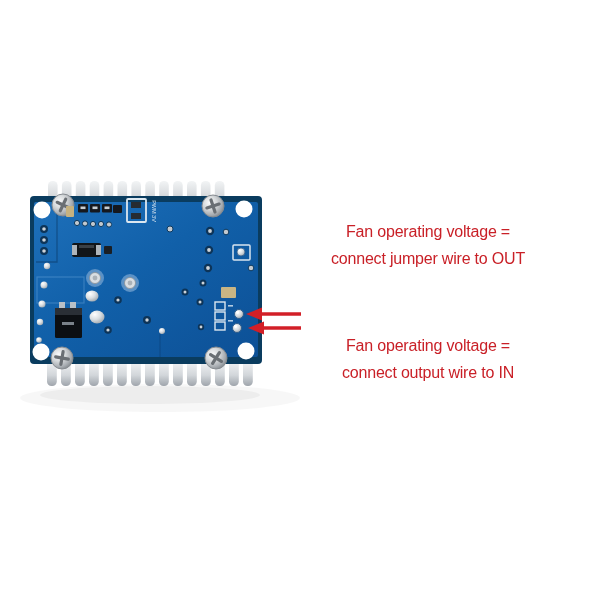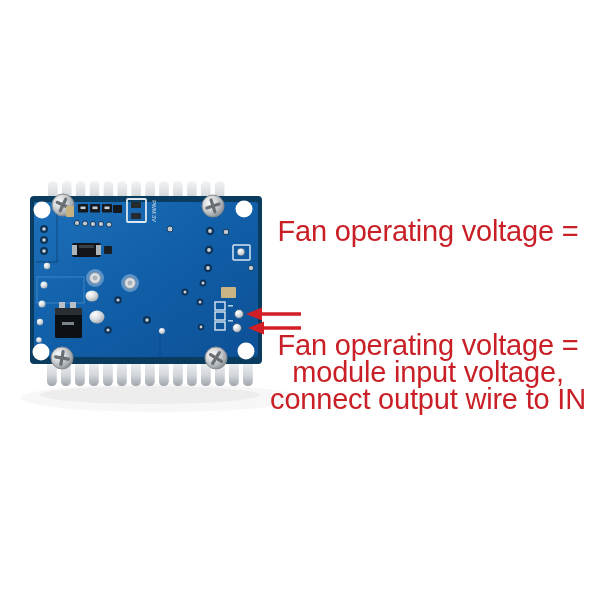--- a/index.html
+++ b/index.html
@@ -3,21 +3,21 @@
 <meta charset="utf-8">
 <style>
   html,body{margin:0;padding:0;background:#ffffff;}
   .stage{
     position:relative;width:600px;height:600px;background:#ffffff;
     font-family:"Liberation Sans",sans-serif;overflow:hidden;
   }
   .scene-svg{position:absolute;left:0;top:0;}
   .ann{
     position:absolute;width:334px;text-align:center;
-    color:#c92027;font-size:29px;line-height:27px;font-weight:400;
+    color:#c92027;font-size:16px;line-height:27px;font-weight:400;
     letter-spacing:-0.2px;
   }
   .ann-out{left:261px;top:218px;}
   .ann-in{left:261px;top:332px;}
 </style>
 </head>
 <body>
 
 <div class="stage">
 
@@ -256,21 +256,21 @@
       </g>
       <g>
         <line x1="261" y1="328" x2="301" y2="328" stroke="#d21f27" stroke-width="3.4"></line>
         <polygon points="248,328 264,321.5 264,334.5" fill="#d21f27"></polygon>
       </g>
     </g>
   </svg>
 
   <div class="ann ann-out">
     <div>Fan operating voltage =</div>
+    <div>connect jumper wire to OUT</div>
   </div>
 
   <div class="ann ann-in">
     <div>Fan operating voltage =</div>
-    <div>module input voltage,</div>
     <div>connect output wire to IN</div>
   </div>
 
 </div>
 
 </body></html>

